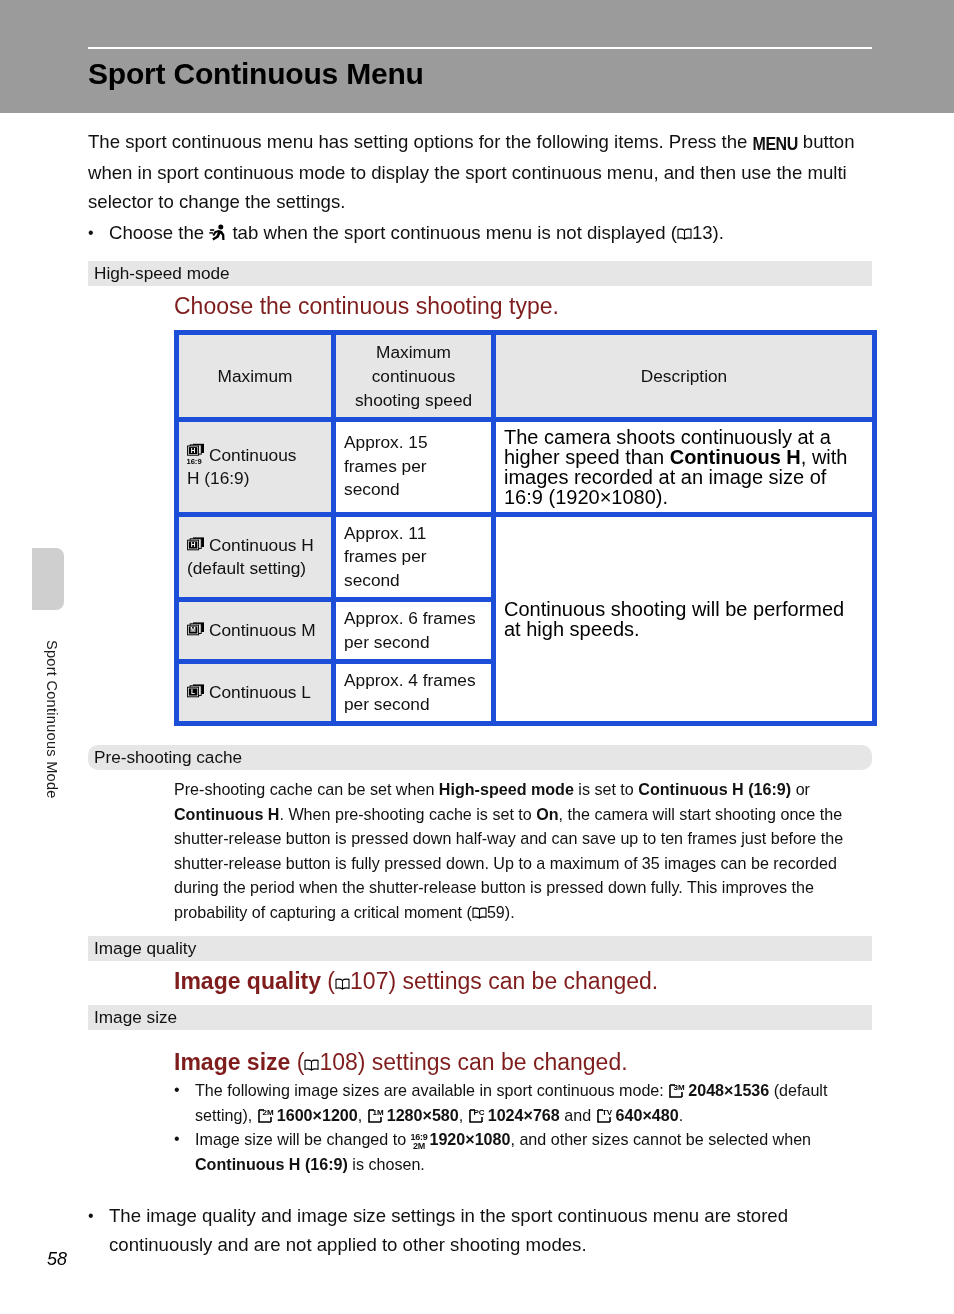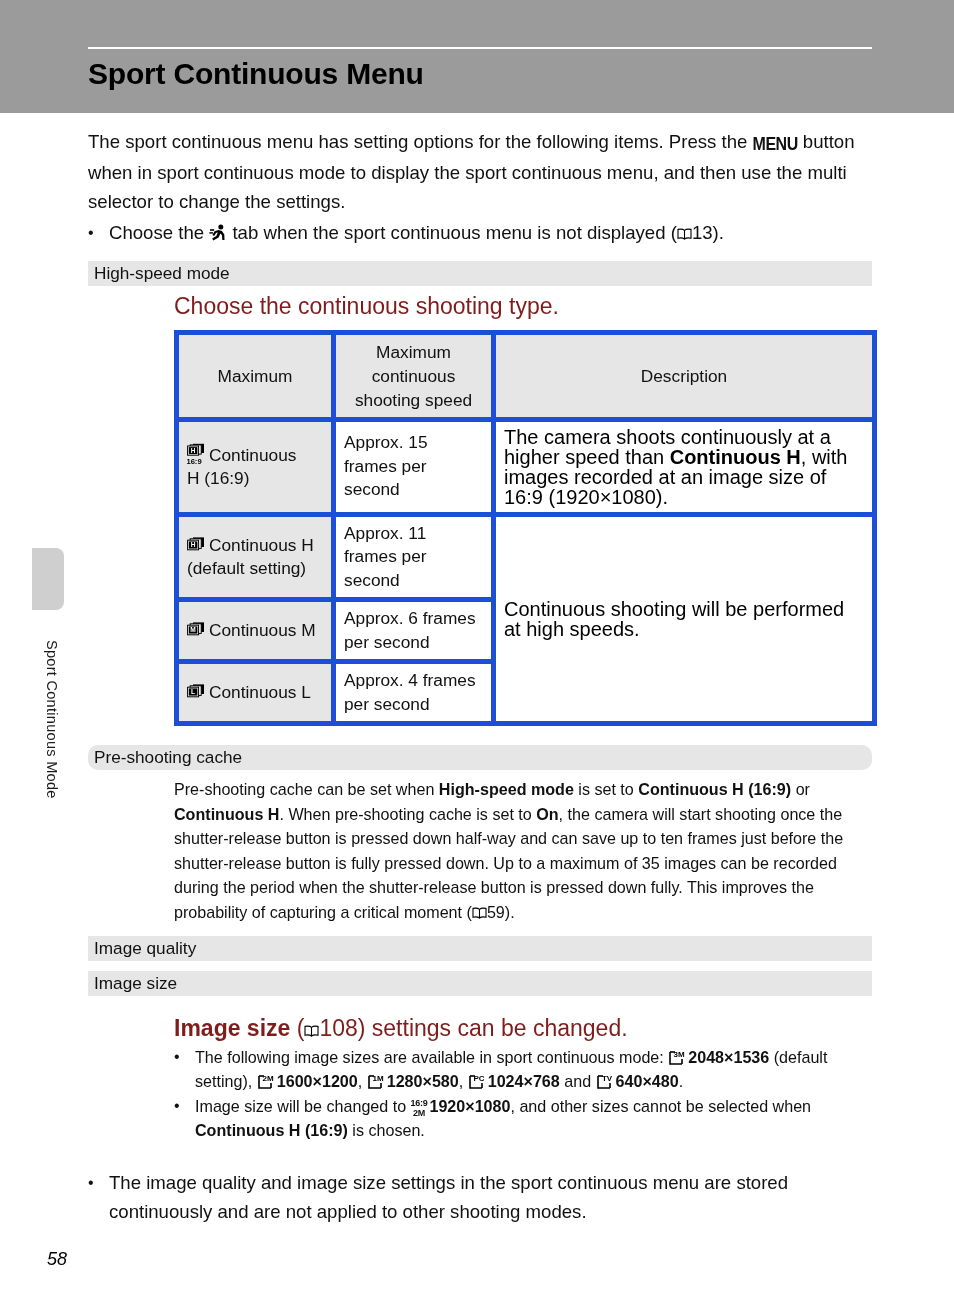--- a/index.html
+++ b/index.html
@@ -369,20 +369,26 @@
 
   <div class="indent-block small-text" style="margin-top:7px;"><span>Pre-shooting cache can be set when </span><b>High-speed mode</b><span> is set to </span><b>Continuous H (16:9)</b><span> or </span><b>Continuous H</b><span>. When pre-shooting cache is set to </span><b>On</b><span>, the camera will start shooting once the shutter-release button is pressed down half-way and can save up to ten frames just before the shutter-release button is fully pressed down. Up to a maximum of 35 images can be recorded during the period when the shutter-release button is pressed down fully. This improves the probability of capturing a critical moment (</span><span class="icn icn-book"><svg viewBox="0 0 15 12">
           <g fill="none" stroke="#000" stroke-width="1.1">
             <path d="M7.5 2.4 C6 1 3.4 0.9 1 1.4 L1 10.2 C3.4 9.7 6 9.8 7.5 11.2 C9 9.8 11.6 9.7 14 10.2 L14 1.4 C11.6 0.9 9 1 7.5 2.4 Z"></path>
             <path d="M7.5 2.6 L7.5 11.0"></path>
           </g>
         </svg></span><span>59</span><span>).</span></div>
 
   <div class="section-bar" style="margin-top:12px;">Image quality</div>
 
+  <div class="indent-block body-text" style="margin-top:8px;"><b>Image quality</b><span> (</span><span class="icn icn-book"><svg viewBox="0 0 15 12">
+          <g fill="none" stroke="#000" stroke-width="1.1">
+            <path d="M7.5 2.4 C6 1 3.4 0.9 1 1.4 L1 10.2 C3.4 9.7 6 9.8 7.5 11.2 C9 9.8 11.6 9.7 14 10.2 L14 1.4 C11.6 0.9 9 1 7.5 2.4 Z"></path>
+            <path d="M7.5 2.6 L7.5 11.0"></path>
+          </g>
+        </svg></span><span>107</span><span>) settings can be changed.</span></div>
 
   <div class="section-bar" style="margin-top:10px;">Image size</div>
 
   <div class="indent-block body-text" style="margin-top:20px;"><b>Image size</b><span> (</span><span class="icn icn-book"><svg viewBox="0 0 15 12">
           <g fill="none" stroke="#000" stroke-width="1.1">
             <path d="M7.5 2.4 C6 1 3.4 0.9 1 1.4 L1 10.2 C3.4 9.7 6 9.8 7.5 11.2 C9 9.8 11.6 9.7 14 10.2 L14 1.4 C11.6 0.9 9 1 7.5 2.4 Z"></path>
             <path d="M7.5 2.6 L7.5 11.0"></path>
           </g>
         </svg></span><span>108</span><span>) settings can be changed.</span></div>
 

